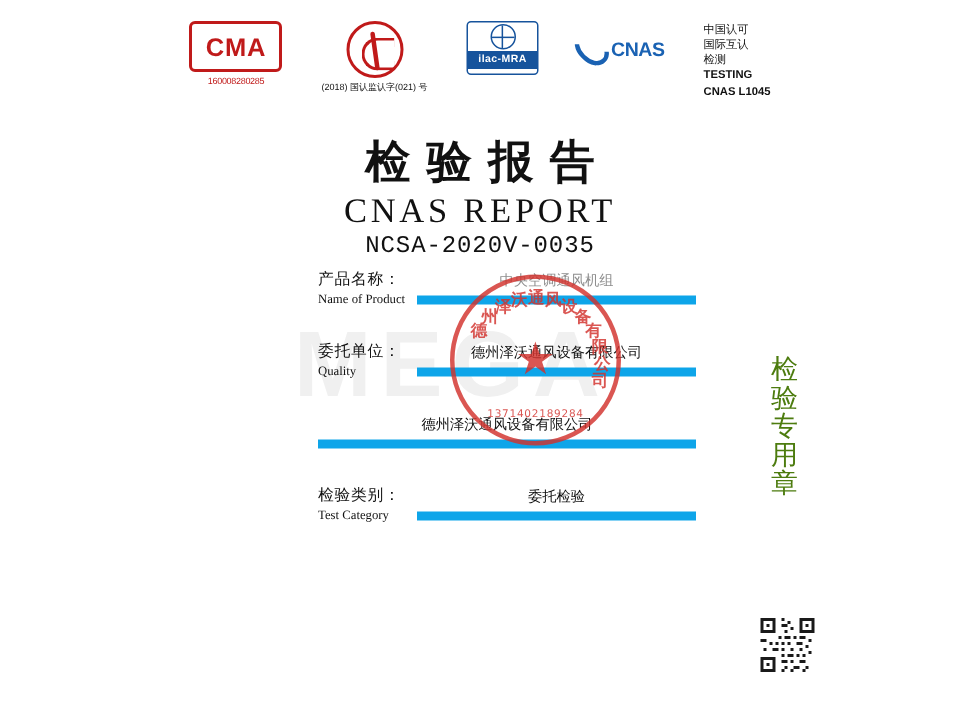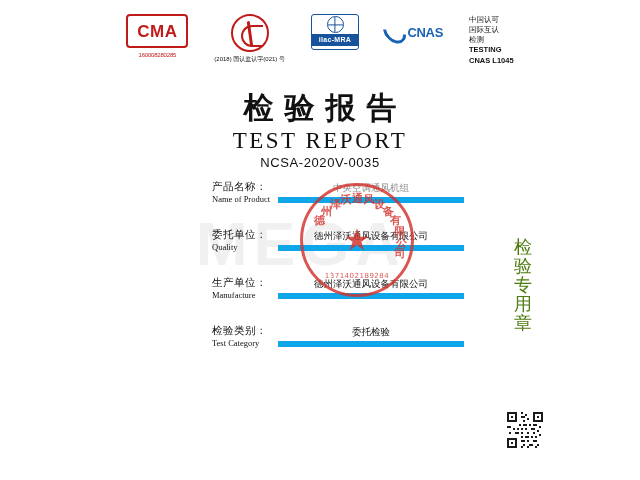--- a/index.html
+++ b/index.html
@@ -225,22 +225,22 @@
     font-size: 23px;
     letter-spacing: 2.5px;
     color: #111;
   }
   .report-no {
     position: absolute;
     top: 155px;
     left: 0;
     width: 640px;
     text-align: center;
-    font-family: Liberation Sans, sans-serif;
-    font-size: 13px;
+    font-family: Liberation Mono, monospace;
+    font-size: 16px;
     letter-spacing: 0.6px;
     color: #111;
   }
 
   
   .fields {
     position: absolute;
     top: 180px;
     left: 212px;
     width: 252px;
@@ -445,21 +445,21 @@
       <div class="bold">TESTING</div>
       <div class="bold">CNAS L1045</div>
     </div>
 
   </div>
 
   <div class="watermark-mega">MEGA</div>
   <div class="watermark-side">检验专用章</div>
 
   <div class="title-cn">检验报告</div>
-  <div class="title-en">TEST REPORT</div>
+  <div class="title-en">CNAS REPORT</div>
   <div class="report-no">NCSA-2020V-0035</div>
 
   <div class="fields">
 
     <div class="field-row">
       <div class="field-label">
         <span class="cn">产品名称：</span>
         <span class="en">Name of Product</span>
       </div>
       <div class="field-value faded">中央空调通风机组</div>
@@ -467,24 +467,20 @@
 
     <div class="field-row">
       <div class="field-label">
         <span class="cn">委托单位：</span>
         <span class="en">Quality</span>
       </div>
       <div class="field-value">德州泽沃通风设备有限公司</div>
     </div>
 
     <div class="field-row">
-      <div class="field-label">
-        <span class="cn">生产单位：</span>
-        <span class="en">Manufacture</span>
-      </div>
       <div class="field-value">德州泽沃通风设备有限公司</div>
     </div>
 
     <div class="field-row">
       <div class="field-label">
         <span class="cn">检验类别：</span>
         <span class="en">Test Category</span>
       </div>
       <div class="field-value">委托检验</div>
     </div>

